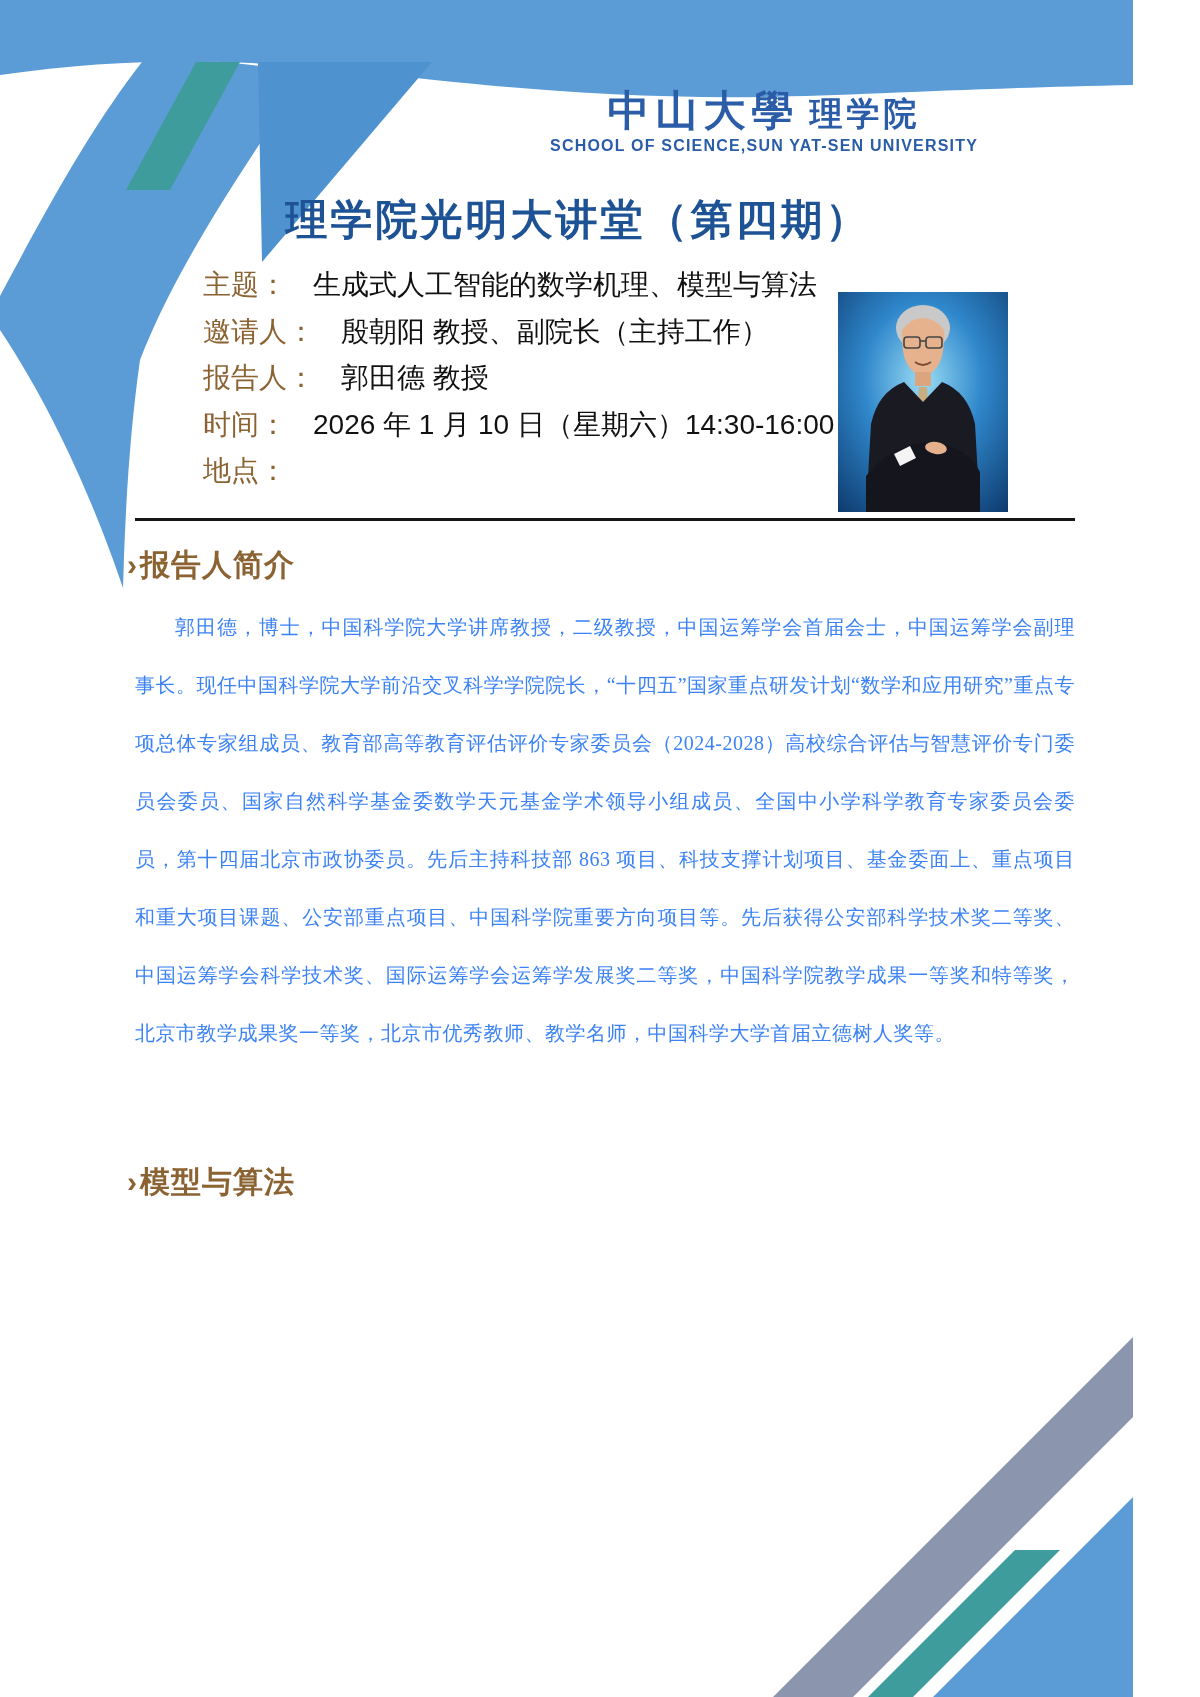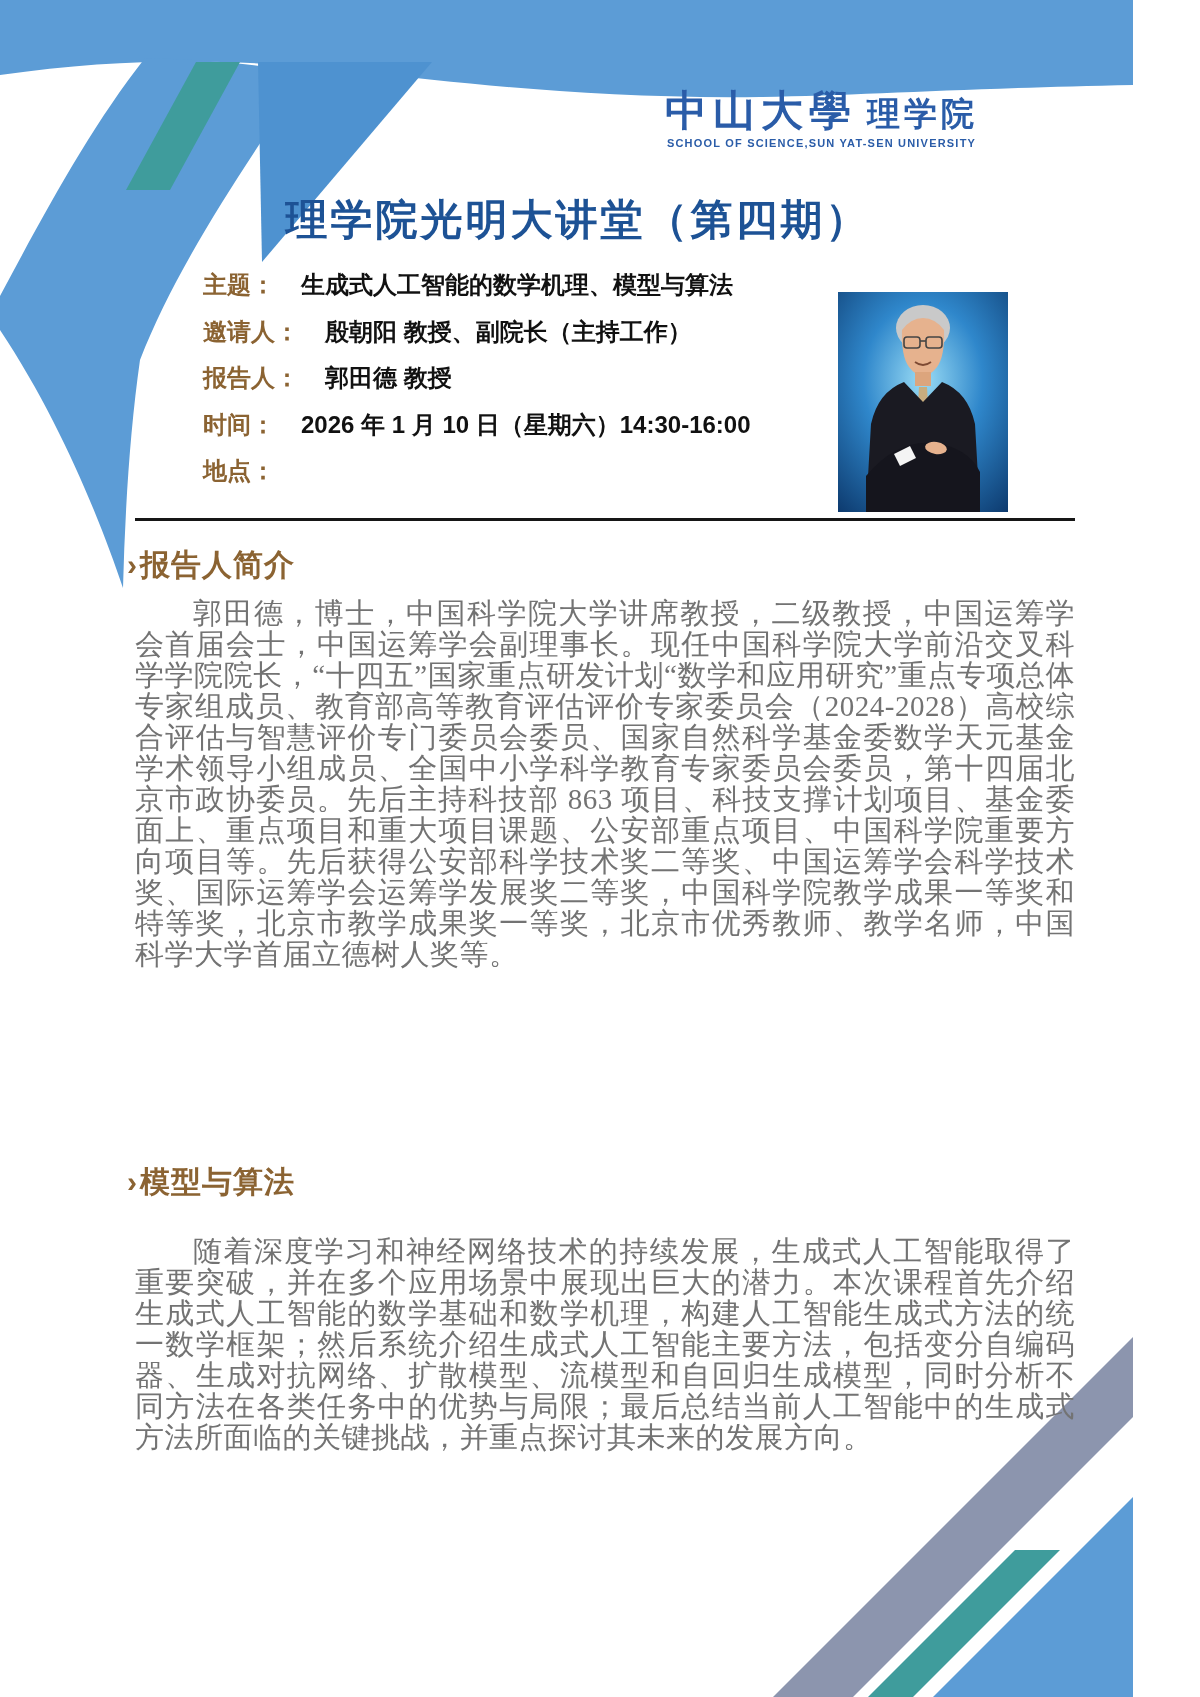--- a/index.html
+++ b/index.html
@@ -6,48 +6,48 @@
   body{width:1200px;height:1697px;position:relative;background:#ffffff;overflow:hidden;
        font-family:"Liberation Sans",sans-serif;}
   .page{position:absolute;inset:0;width:1133px;height:1697px;overflow:hidden;background:#fff;}
   svg.decor{position:absolute;left:0;top:0;width:1200px;height:1697px;pointer-events:none;}
 
   
   .logo{position:absolute;top:90px;right:155px;text-align:center;color:#2a5ca8;}
   .logo-cn{display:flex;align-items:baseline;justify-content:center;gap:10px;}
   .logo-cn-main{font-family:"Liberation Serif",serif;font-weight:700;font-size:42px;letter-spacing:6px;line-height:1;}
   .logo-cn-dept{font-family:"Liberation Serif",serif;font-weight:700;font-size:33px;letter-spacing:4px;line-height:1;}
-  .logo-en{margin-top:5px;font-size:11px;font-weight:700;letter-spacing:1.2px;color:#2a5ca8;}
+  .logo-en{margin-top:5px;font-size:16px;font-weight:700;letter-spacing:1.2px;color:#2a5ca8;}
 
   
   .page-title{position:absolute;top:192px;left:0;width:1200px;box-sizing:border-box;padding-right:44px;
       text-align:center;font-size:42px;font-weight:700;letter-spacing:3px;color:#1d5295;}
 
   
   .details{position:absolute;left:203px;top:268px;width:600px;}
-  .detail-row{display:flex;align-items:baseline;margin-bottom:13.5px;line-height:33px;font-size:24px;font-weight:700;}
+  .detail-row{display:flex;align-items:baseline;margin-bottom:13.5px;line-height:33px;font-size:28px;font-weight:400;}
   .detail-label{color:#8b6332;white-space:nowrap;margin-right:14px;}
   .detail-value{color:#111;white-space:nowrap;margin-left:12px;}
 
   
   .photo{position:absolute;left:838px;top:292px;width:170px;height:220px;}
   .photo svg{display:block;width:170px;height:220px;}
 
   
   .divider{position:absolute;left:135px;top:518px;width:940px;height:3px;background:#161616;}
 
   
   .sec-head{position:absolute;left:127px;font-size:30px;font-weight:700;color:#8b6332;letter-spacing:1px;}
   .sec-head .marker{font-weight:700;margin-right:2px;}
   #sec1{top:545px;}
   #sec2{top:1162px;}
 
   
   .para{position:absolute;left:135px;width:940px;font-family:"Liberation Serif",serif;
-        font-size:29px;line-height:31px;color:#737373;text-align:justify;text-justify:inter-character;
+        font-size:20px;line-height:58px;color:#3b82f6;text-align:justify;text-justify:inter-character;
         text-align-last:left;text-indent:2em;letter-spacing:0.5px;}
   #bio{top:598px;}
   #abstract{top:1236px;}
 </style>
 </head>
 <body>
 
 <div class="page">
 
   <svg class="decor" viewBox="0 0 1200 1697" aria-hidden="true">
@@ -136,15 +136,14 @@
   <div class="divider"></div>
 
   <div class="sec-head" id="sec1">
     <span class="marker">›</span><span>报告人简介</span>
   </div>
   <div class="para" id="bio">郭田德，博士，中国科学院大学讲席教授，二级教授，中国运筹学会首届会士，中国运筹学会副理事长。现任中国科学院大学前沿交叉科学学院院长，“十四五”国家重点研发计划“数学和应用研究”重点专项总体专家组成员、教育部高等教育评估评价专家委员会（2024-2028）高校综合评估与智慧评价专门委员会委员、国家自然科学基金委数学天元基金学术领导小组成员、全国中小学科学教育专家委员会委员，第十四届北京市政协委员。先后主持科技部 863 项目、科技支撑计划项目、基金委面上、重点项目和重大项目课题、公安部重点项目、中国科学院重要方向项目等。先后获得公安部科学技术奖二等奖、中国运筹学会科学技术奖、国际运筹学会运筹学发展奖二等奖，中国科学院教学成果一等奖和特等奖，北京市教学成果奖一等奖，北京市优秀教师、教学名师，中国科学大学首届立德树人奖等。</div>
 
   <div class="sec-head" id="sec2">
     <span class="marker">›</span><span>模型与算法</span>
   </div>
-  <div class="para" id="abstract">随着深度学习和神经网络技术的持续发展，生成式人工智能取得了重要突破，并在多个应用场景中展现出巨大的潜力。本次课程首先介绍生成式人工智能的数学基础和数学机理，构建人工智能生成式方法的统一数学框架；然后系统介绍生成式人工智能主要方法，包括变分自编码器、生成对抗网络、扩散模型、流模型和自回归生成模型，同时分析不同方法在各类任务中的优势与局限；最后总结当前人工智能中的生成式方法所面临的关键挑战，并重点探讨其未来的发展方向。</div>
 
 </div>
 
 </body></html>

